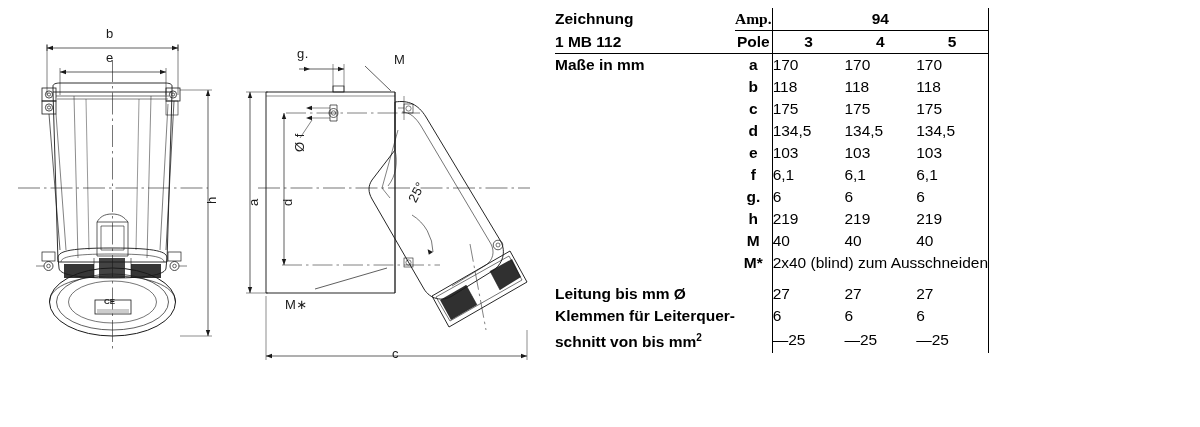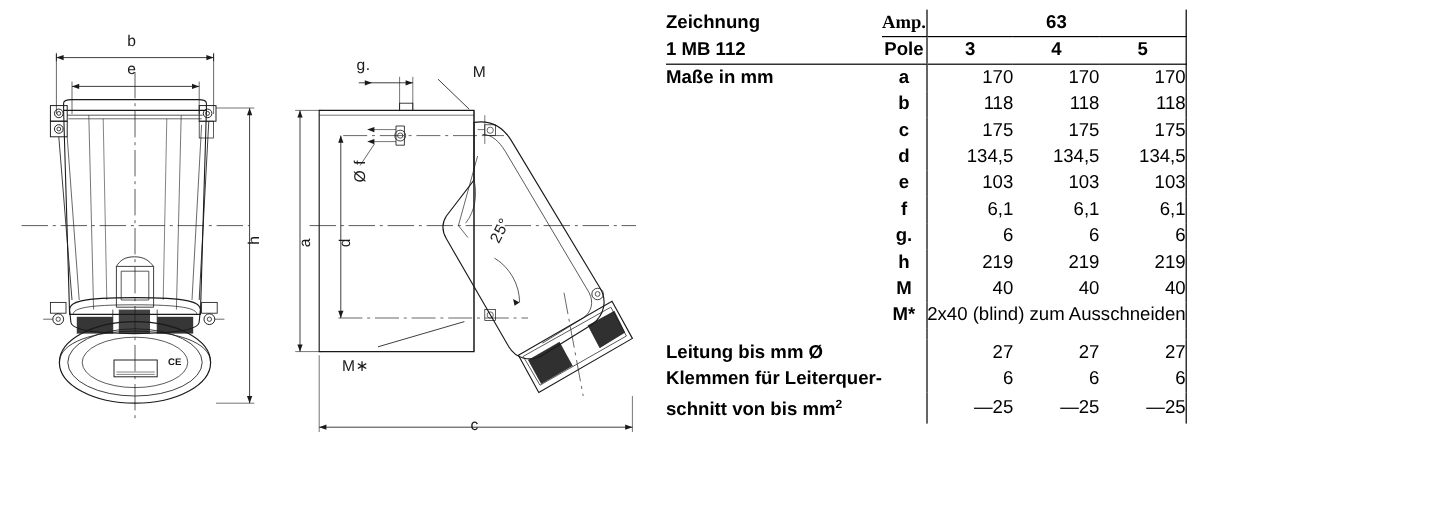--- a/index.html
+++ b/index.html
@@ -18,21 +18,21 @@
   .dwg-svg{position:absolute;left:0;top:0;}
   .dlabel{
     position:absolute;
     font-family:"Liberation Sans", sans-serif;
     font-size:13px;
     color:#1a1a1a;
     letter-spacing:.5px;
     white-space:nowrap;
   }
   .dlabel.rot{transform-origin:left top;transform:rotate(-90deg);}
-  .dlabel.small{font-size:11px;margin-left:36px;}
+  .dlabel.small{font-size:11px;}
 
   
   .spec{
     position:absolute;
     left:555px;top:8px;
     width:425px;
   }
   .spec table{
     border-collapse:collapse;
     width:425px;
@@ -44,21 +44,21 @@
     line-height:22px;
     height:22px;
     vertical-align:middle;
     white-space:nowrap;
   }
   
   .c-desc{width:150px;font-weight:bold;text-align:left;padding-left:4px;}
   
   .c-sym{width:62px;font-weight:bold;text-align:center;}
   
-  .c-val{width:71px;text-align:right;}
+  .c-val{width:71px;text-align:left;}
   .c-val.first{border-left:1.6px solid #000;}
   .c-val.last{border-right:1.6px solid #000;}
 
   .hdr-amp .c-sym{font-weight:bold;font-family:Liberation Serif, serif;}
   .amp-span{
     text-align:center;font-weight:bold;
     border-left:1.6px solid #000;border-right:1.6px solid #000;
   }
   .rule-under-amp td{border-bottom:1.6px solid #000;}
   .rule-full td{border-bottom:1.6px solid #000;margin-top:37px;}
@@ -262,21 +262,21 @@
     <span class="dlabel small" style="left:104px;top:297px;font-weight:bold;font-size:8px;letter-spacing:0;">CE</span>
   </div>
 
   <div class="spec">
     <table>
       <tbody>
 
         <tr class="hdr-amp rule-under-amp">
           <td class="c-desc" style="border-bottom:none;">Zeichnung</td>
           <td class="c-sym">Amp.</td>
-          <td class="amp-span" colspan="3">63</td>
+          <td class="amp-span" colspan="3">94</td>
         </tr>
 
         <tr class="rule-full">
           <td class="c-desc">1 MB 112</td>
           <td class="c-sym">Pole</td>
           <td class="c-val first pole-val">3</td>
           <td class="c-val pole-val">4</td>
           <td class="c-val last pole-val">5</td>
         </tr>
 

